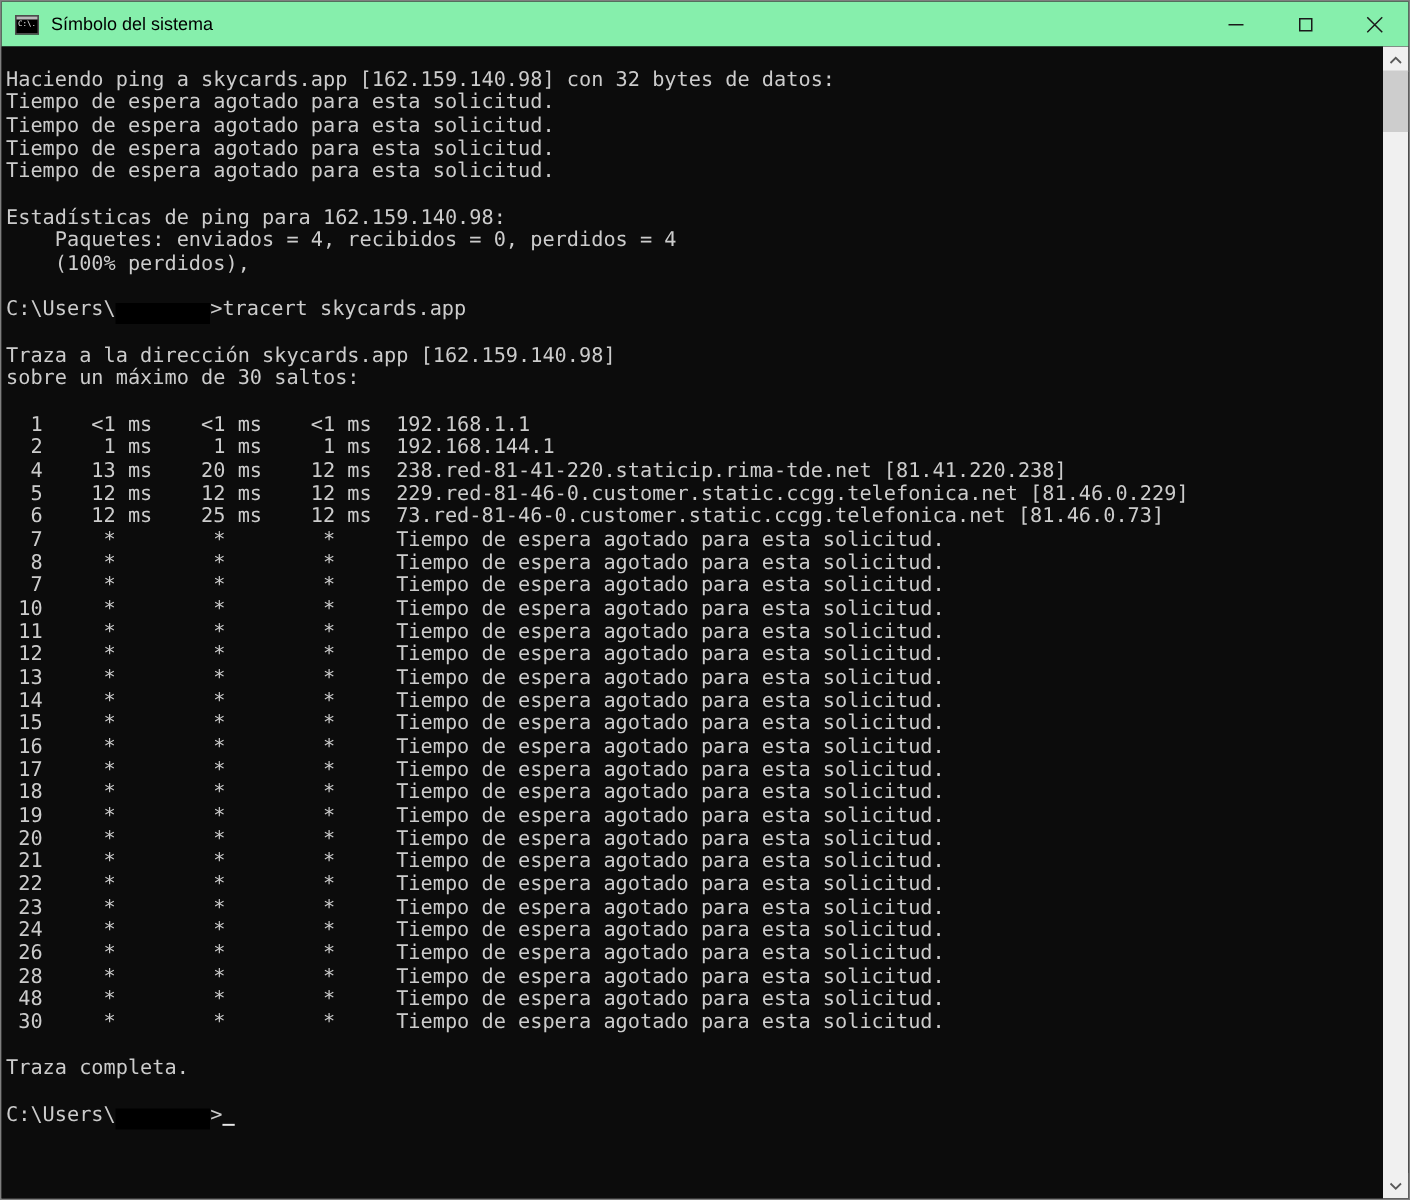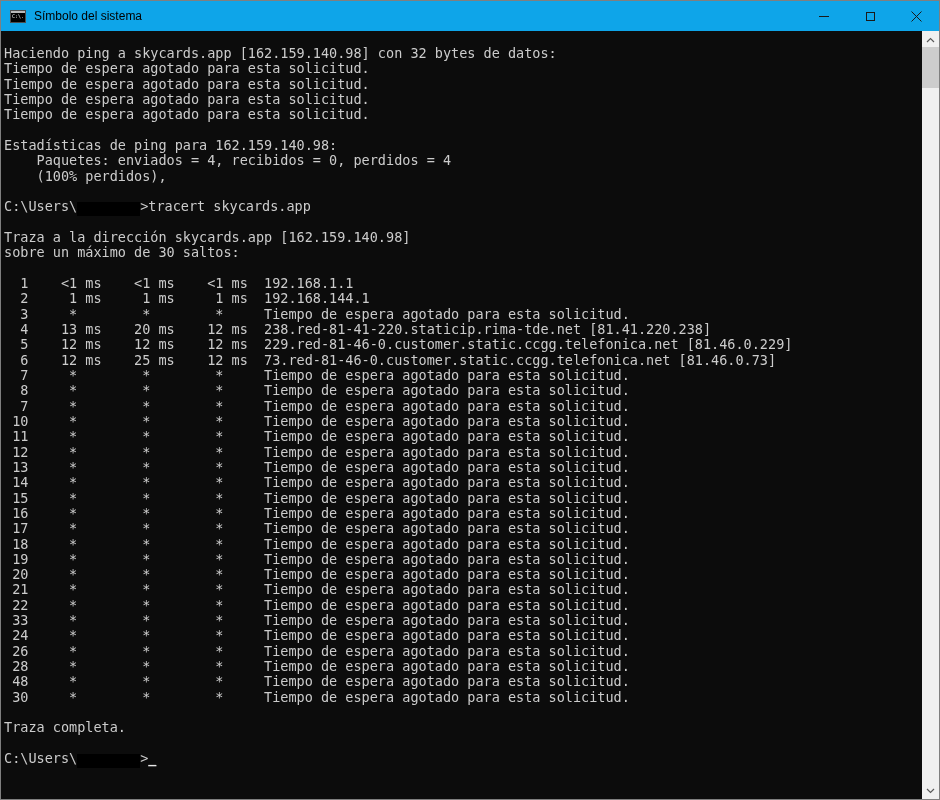--- a/index.html
+++ b/index.html
@@ -11,21 +11,21 @@
     display: flex; flex-direction: column;
     font-family: "Liberation Sans", sans-serif;
     position: relative;
     overflow: hidden;
     background: #0c0c0c;
   }
 
   
   .titlebar {
     height: 30px; flex: 0 0 30px;
-    background: #0ea5e9;
+    background: #86efac;
     display: flex; align-items: center;
   }
   .cmd-icon {
     width: 16px; height: 13px;
     margin-left: 9px;
     background: #000000;
     border: 1px solid #4d4d4d;
     position: relative;
     flex: 0 0 auto;
   }
@@ -128,41 +128,40 @@
         <div class="line">    Paquetes: enviados = 4, recibidos = 0, perdidos = 4</div>
         <div class="line">    (100% perdidos),</div>
         <div class="line"></div>
         <div class="line">C:\Users\<span class="redact" style="width: 63px;"></span>&gt;tracert skycards.app</div>
         <div class="line"></div>
         <div class="line">Traza a la dirección skycards.app [162.159.140.98]</div>
         <div class="line">sobre un máximo de 30 saltos:</div>
         <div class="line"></div>
         <div class="line">  1    &lt;1 ms    &lt;1 ms    &lt;1 ms  192.168.1.1</div>
         <div class="line">  2     1 ms     1 ms     1 ms  192.168.144.1</div>
-        <div class="line">  3     *        *        *     Tiempo de espera agotado para esta solicitud.</div>
         <div class="line">  4    13 ms    20 ms    12 ms  238.red-81-41-220.staticip.rima-tde.net [81.41.220.238]</div>
         <div class="line">  5    12 ms    12 ms    12 ms  229.red-81-46-0.customer.static.ccgg.telefonica.net [81.46.0.229]</div>
         <div class="line">  6    12 ms    25 ms    12 ms  73.red-81-46-0.customer.static.ccgg.telefonica.net [81.46.0.73]</div>
         <div class="line">  7     *        *        *     Tiempo de espera agotado para esta solicitud.</div>
         <div class="line">  8     *        *        *     Tiempo de espera agotado para esta solicitud.</div>
         <div class="line">  7     *        *        *     Tiempo de espera agotado para esta solicitud.</div>
         <div class="line"> 10     *        *        *     Tiempo de espera agotado para esta solicitud.</div>
         <div class="line"> 11     *        *        *     Tiempo de espera agotado para esta solicitud.</div>
         <div class="line"> 12     *        *        *     Tiempo de espera agotado para esta solicitud.</div>
         <div class="line"> 13     *        *        *     Tiempo de espera agotado para esta solicitud.</div>
         <div class="line"> 14     *        *        *     Tiempo de espera agotado para esta solicitud.</div>
         <div class="line"> 15     *        *        *     Tiempo de espera agotado para esta solicitud.</div>
         <div class="line"> 16     *        *        *     Tiempo de espera agotado para esta solicitud.</div>
         <div class="line"> 17     *        *        *     Tiempo de espera agotado para esta solicitud.</div>
         <div class="line"> 18     *        *        *     Tiempo de espera agotado para esta solicitud.</div>
         <div class="line"> 19     *        *        *     Tiempo de espera agotado para esta solicitud.</div>
         <div class="line"> 20     *        *        *     Tiempo de espera agotado para esta solicitud.</div>
         <div class="line"> 21     *        *        *     Tiempo de espera agotado para esta solicitud.</div>
         <div class="line"> 22     *        *        *     Tiempo de espera agotado para esta solicitud.</div>
-        <div class="line"> 33     *        *        *     Tiempo de espera agotado para esta solicitud.</div>
+        <div class="line"> 23     *        *        *     Tiempo de espera agotado para esta solicitud.</div>
         <div class="line"> 24     *        *        *     Tiempo de espera agotado para esta solicitud.</div>
         <div class="line"> 26     *        *        *     Tiempo de espera agotado para esta solicitud.</div>
         <div class="line"> 28     *        *        *     Tiempo de espera agotado para esta solicitud.</div>
         <div class="line"> 48     *        *        *     Tiempo de espera agotado para esta solicitud.</div>
         <div class="line"> 30     *        *        *     Tiempo de espera agotado para esta solicitud.</div>
         <div class="line"></div>
         <div class="line">Traza completa.</div>
         <div class="line"></div>
         <div class="line">C:\Users\<span class="redact" style="width: 63px;"></span>&gt;<span class="cursor">_</span></div>
       </div>

